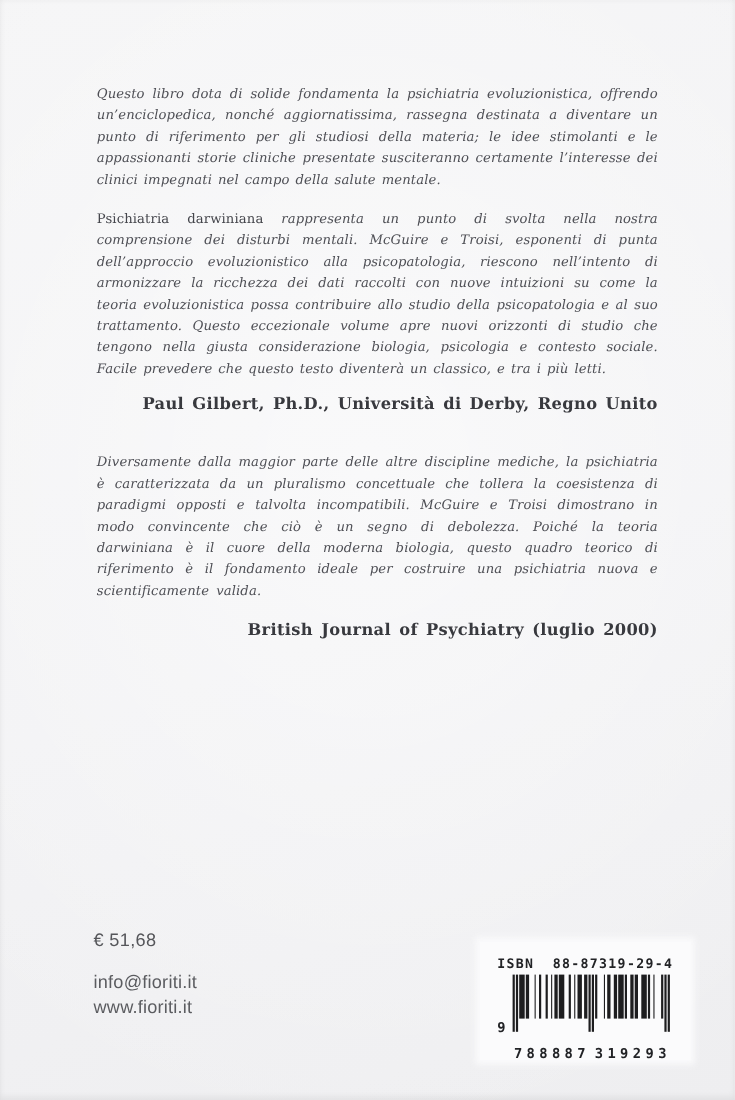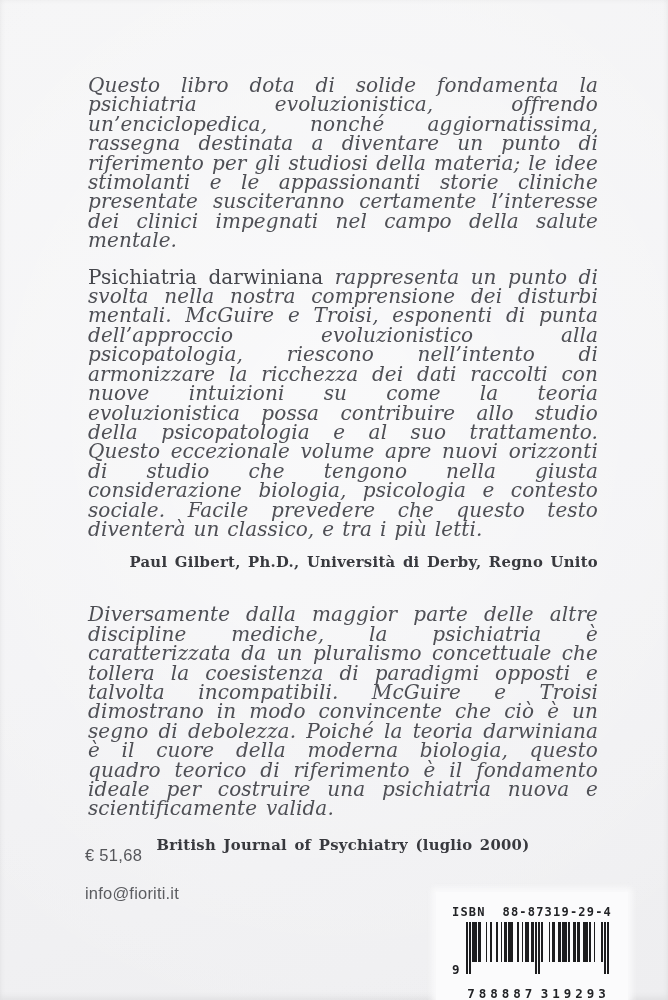--- a/index.html
+++ b/index.html
@@ -25,21 +25,21 @@
   
   .blurbs {
     position: absolute;
     left: 88px;
     top: 76px;
     width: 510px;
   }
   .quote {
     margin: 0;
     font-style: italic;
-    font-size: 20px;
+    font-size: 12px;
     line-height: 19.4px;
     text-align: justify;
     color: #4e4f55;
     letter-spacing: 0.1px;
     word-spacing: 1.5px;
   }
   .quote .lead-roman {
     font-style: normal;
     color: #45464c;
   }
@@ -49,21 +49,21 @@
     font-style: normal;
     font-weight: bold;
     font-size: 14.8px;
     line-height: 19px;
     color: #38393e;
     letter-spacing: 0.3px;
     word-spacing: 2px;
   }
   .quote.q2 { margin-top: 17px; }
   .quote.q3 { margin-top: 34px; word-spacing: 2.5px; }
-  .attribution.a3 { margin-top: 16px; text-align: center; }
+  .attribution.a3 { margin-top: 16px; }
 
   
   .price {
     position: absolute;
     left: 85px;
     top: 846px;
     font-family: "Liberation Sans", sans-serif;
     font-size: 16.5px;
     color: #55565a;
     letter-spacing: 0.3px;
@@ -77,21 +77,21 @@
     line-height: 22.5px;
     color: #5b5c60;
     letter-spacing: 0.2px;
   }
   .contact-line { display: block; }
 
   
   .barcode-box {
     position: absolute;
     left: 436px;
-    top: 892px;
+    top: 856px;
     width: 192px;
     height: 108px;
     background: #fbfbfc;
     box-shadow: 0 0 6px 4px rgba(251,251,252,0.9);
   }
   .isbn-label {
     margin-top: 13px;
     text-align: center;
     font-family: "DejaVu Sans Mono", monospace;
     font-size: 12px;
@@ -147,20 +147,21 @@
 
     <p class="quote q3">Diversamente dalla maggior parte delle altre discipline mediche, la psichiatria è caratterizzata da un pluralismo concettuale che tollera la coesistenza di paradigmi opposti e talvolta incompatibili. McGuire e Troisi dimostrano in modo convincente che ciò è un segno di debolezza. Poiché la teoria darwiniana è il cuore della moderna biologia, questo quadro teorico di riferimento è il fondamento ideale per costruire una psichiatria nuova e scientificamente valida.</p>
     <p class="attribution a3">British Journal of Psychiatry (luglio 2000)</p>
 
   </div>
 
   <div class="price">€ 51,68</div>
 
   <div class="contacts">
     <span class="contact-line">info@fioriti.it</span>
+    <span class="contact-line">www.fioriti.it</span>
   </div>
 
   <div class="barcode-box">
     <div class="isbn-label">ISBN  88-87319-29-4</div>
     <div class="ean">
       <div class="ean-bars" id="ean-bars">
           <div class="bar" style="left: 0px; width: 1.5px; height: 52px;"></div>
           <div class="bar" style="left: 3px; width: 1.5px; height: 52px;"></div>
           <div class="bar" style="left: 6px; width: 4.5px; height: 40px;"></div>
           <div class="bar" style="left: 12px; width: 3px; height: 40px;"></div>

